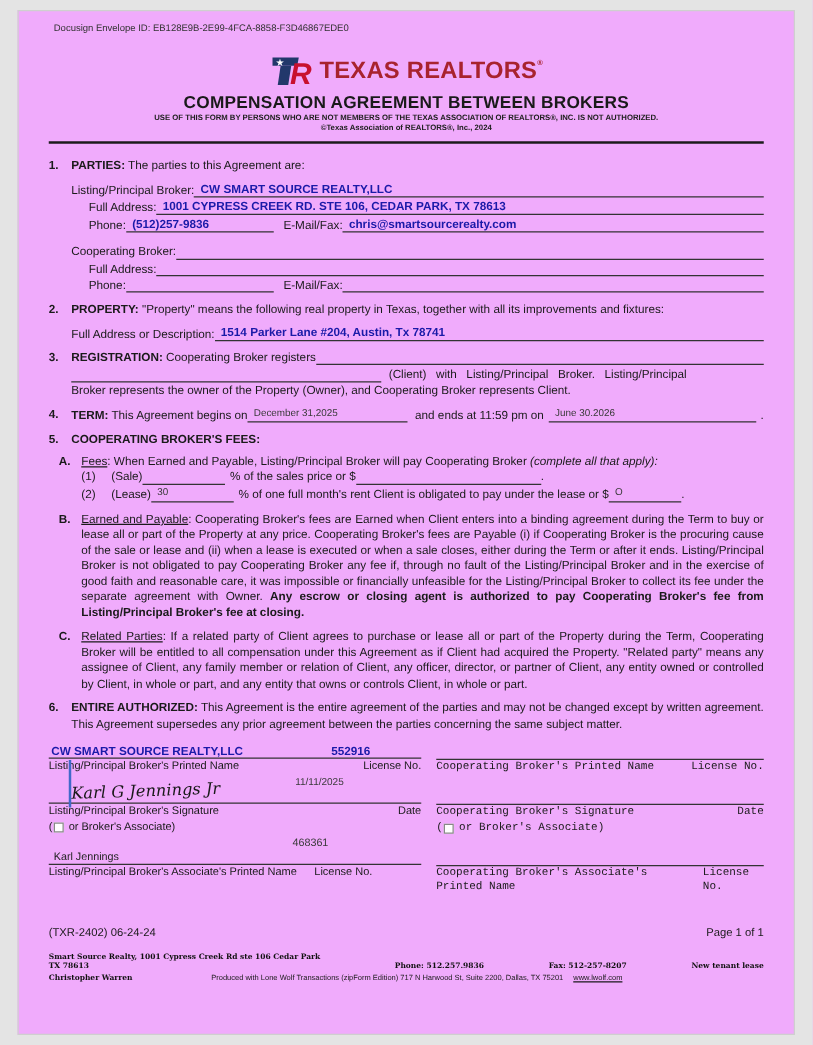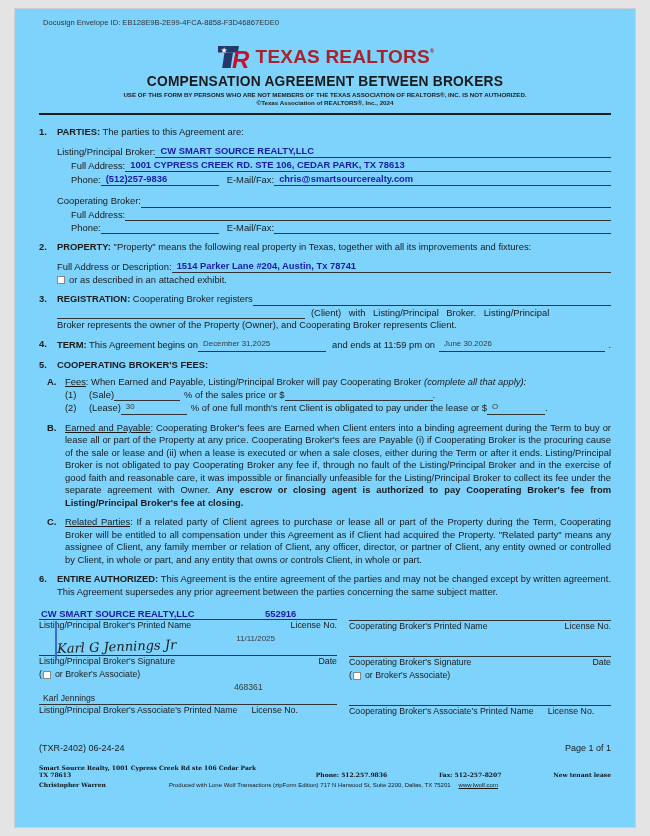--- a/index.html
+++ b/index.html
@@ -8,21 +8,21 @@
     --brand-red:#a8232e;
     --logo-red:#c8102e;
     --logo-navy:#22386b;
     --line:#333;
     --fillgray:#3a3a3a;
     --docusign-blue:#4169c9;
   }
   *{margin:0;padding:0;box-sizing:border-box;}
   html,body{width:650px;background:#e4e4e4;font-family:"Liberation Sans",sans-serif;color:var(--ink);}
   .canvas{width:650px;height:836px;background:#e4e4e4;position:relative;overflow:hidden;}
-  .page{position:absolute;left:14px;top:8px;width:622px;height:820px;background:#7dd3fc;border:1px solid #cfcfcf;padding:7px 24px 6px 24px;}
+  .page{position:absolute;left:14px;top:8px;width:622px;height:820px;background:#f0abfc;border:1px solid #cfcfcf;padding:7px 24px 6px 24px;}
   .docusign{font-size:7.6px;color:#333;margin:2px 0 16px 4px;}
   
   .logo-row{display:flex;justify-content:center;align-items:center;gap:6px;margin-bottom:4px;}
   .brand{font-size:19px;font-weight:bold;color:var(--brand-red);letter-spacing:.2px;white-space:nowrap;}
   .brand sup{font-size:6px;vertical-align:10px;}
   .title{text-align:center;font-size:13.8px;font-weight:bold;letter-spacing:.2px;margin-bottom:2px;}
   .subtitle{text-align:center;font-size:6.2px;font-weight:bold;color:#222;line-height:8px;}
   .rule{border-top:2.5px solid #1c1c1c;margin:6px 0 11px 0;}
   
   .sec{display:flex;margin-bottom:7px;}
@@ -43,21 +43,21 @@
   .gap8{height:8px;}
   .checkbox{display:inline-block;width:8px;height:8px;border:1px solid #888;background:#fff;vertical-align:-1px;margin-right:4px;flex:none;}
   .sub{display:flex;margin:0 0 7px 8px;}
   .sub-letter{width:18px;font-weight:bold;font-size:9.4px;flex:none;}
   .item-row{display:flex;align-items:flex-end;line-height:12.6px;}
   .item-num{width:24px;flex:none;}
   .wsp{word-spacing:5px;}
   
   .sig-area{display:flex;justify-content:space-between;margin-top:10px;}
   .sig-col-l{width:298px;position:relative;}
-  .sig-col-r{width:262px;position:relative;}
+  .sig-col-r{width:262px;position:relative;font-family:Liberation Mono, monospace;}
   .sig-vrow{display:flex;align-items:flex-end;border-bottom:1px solid var(--line);}
   .sig-name{flex:1;color:var(--blue);font-weight:bold;font-size:9.4px;padding-left:2px;}
   .sig-lic{width:72px;color:var(--blue);font-weight:bold;font-size:9.4px;}
   .sig-lblrow{display:flex;justify-content:space-between;font-size:8.8px;line-height:11px;margin-bottom:2px;}
   .sig-script-row{position:relative;height:23px;border-bottom:1px solid var(--line);}
   .script{position:absolute;left:18px;bottom:1px;font-family:"DejaVu Serif",serif;font-style:italic;font-size:13px;transform:rotate(-2deg);white-space:nowrap;}
   .sig-date{position:absolute;right:62px;top:1px;font-size:8px;color:var(--fillgray);}
   .ds-line{position:absolute;left:16px;top:-12px;width:2px;height:38px;background:var(--docusign-blue);}
   .assoc-row{font-size:8.8px;line-height:11px;margin-top:1px;display:flex;align-items:center;}
   .assoc-vals{position:relative;height:25px;border-bottom:1px solid var(--line);}
@@ -132,24 +132,20 @@
   </div>
 
   <div class="sec">
     <div class="sec-num">2.</div>
     <div class="sec-body">
       <div><b class="lead">PROPERTY:</b><span> "Property" means the following real property in Texas, together with all its improvements and fixtures:</span></div>
       <div class="row" style="margin-top:6px;">
         <span class="lbl">Full Address or Description:</span>
         <span class="fill grow bluefill">1514 Parker Lane #204, Austin, Tx  78741</span>
       </div>
-      <div class="row" style="align-items:center;">
-        <span class="checkbox"></span>
-        <span>or as described in an attached exhibit.</span>
-      </div>
     </div>
   </div>
 
   <div class="sec">
     <div class="sec-num">3.</div>
     <div class="sec-body">
       <div class="row" style="margin-top:0;">
         <b class="lead">REGISTRATION:</b>
         <span class="lbl"> Cooperating Broker registers</span>
         <span class="fill grow"></span>

